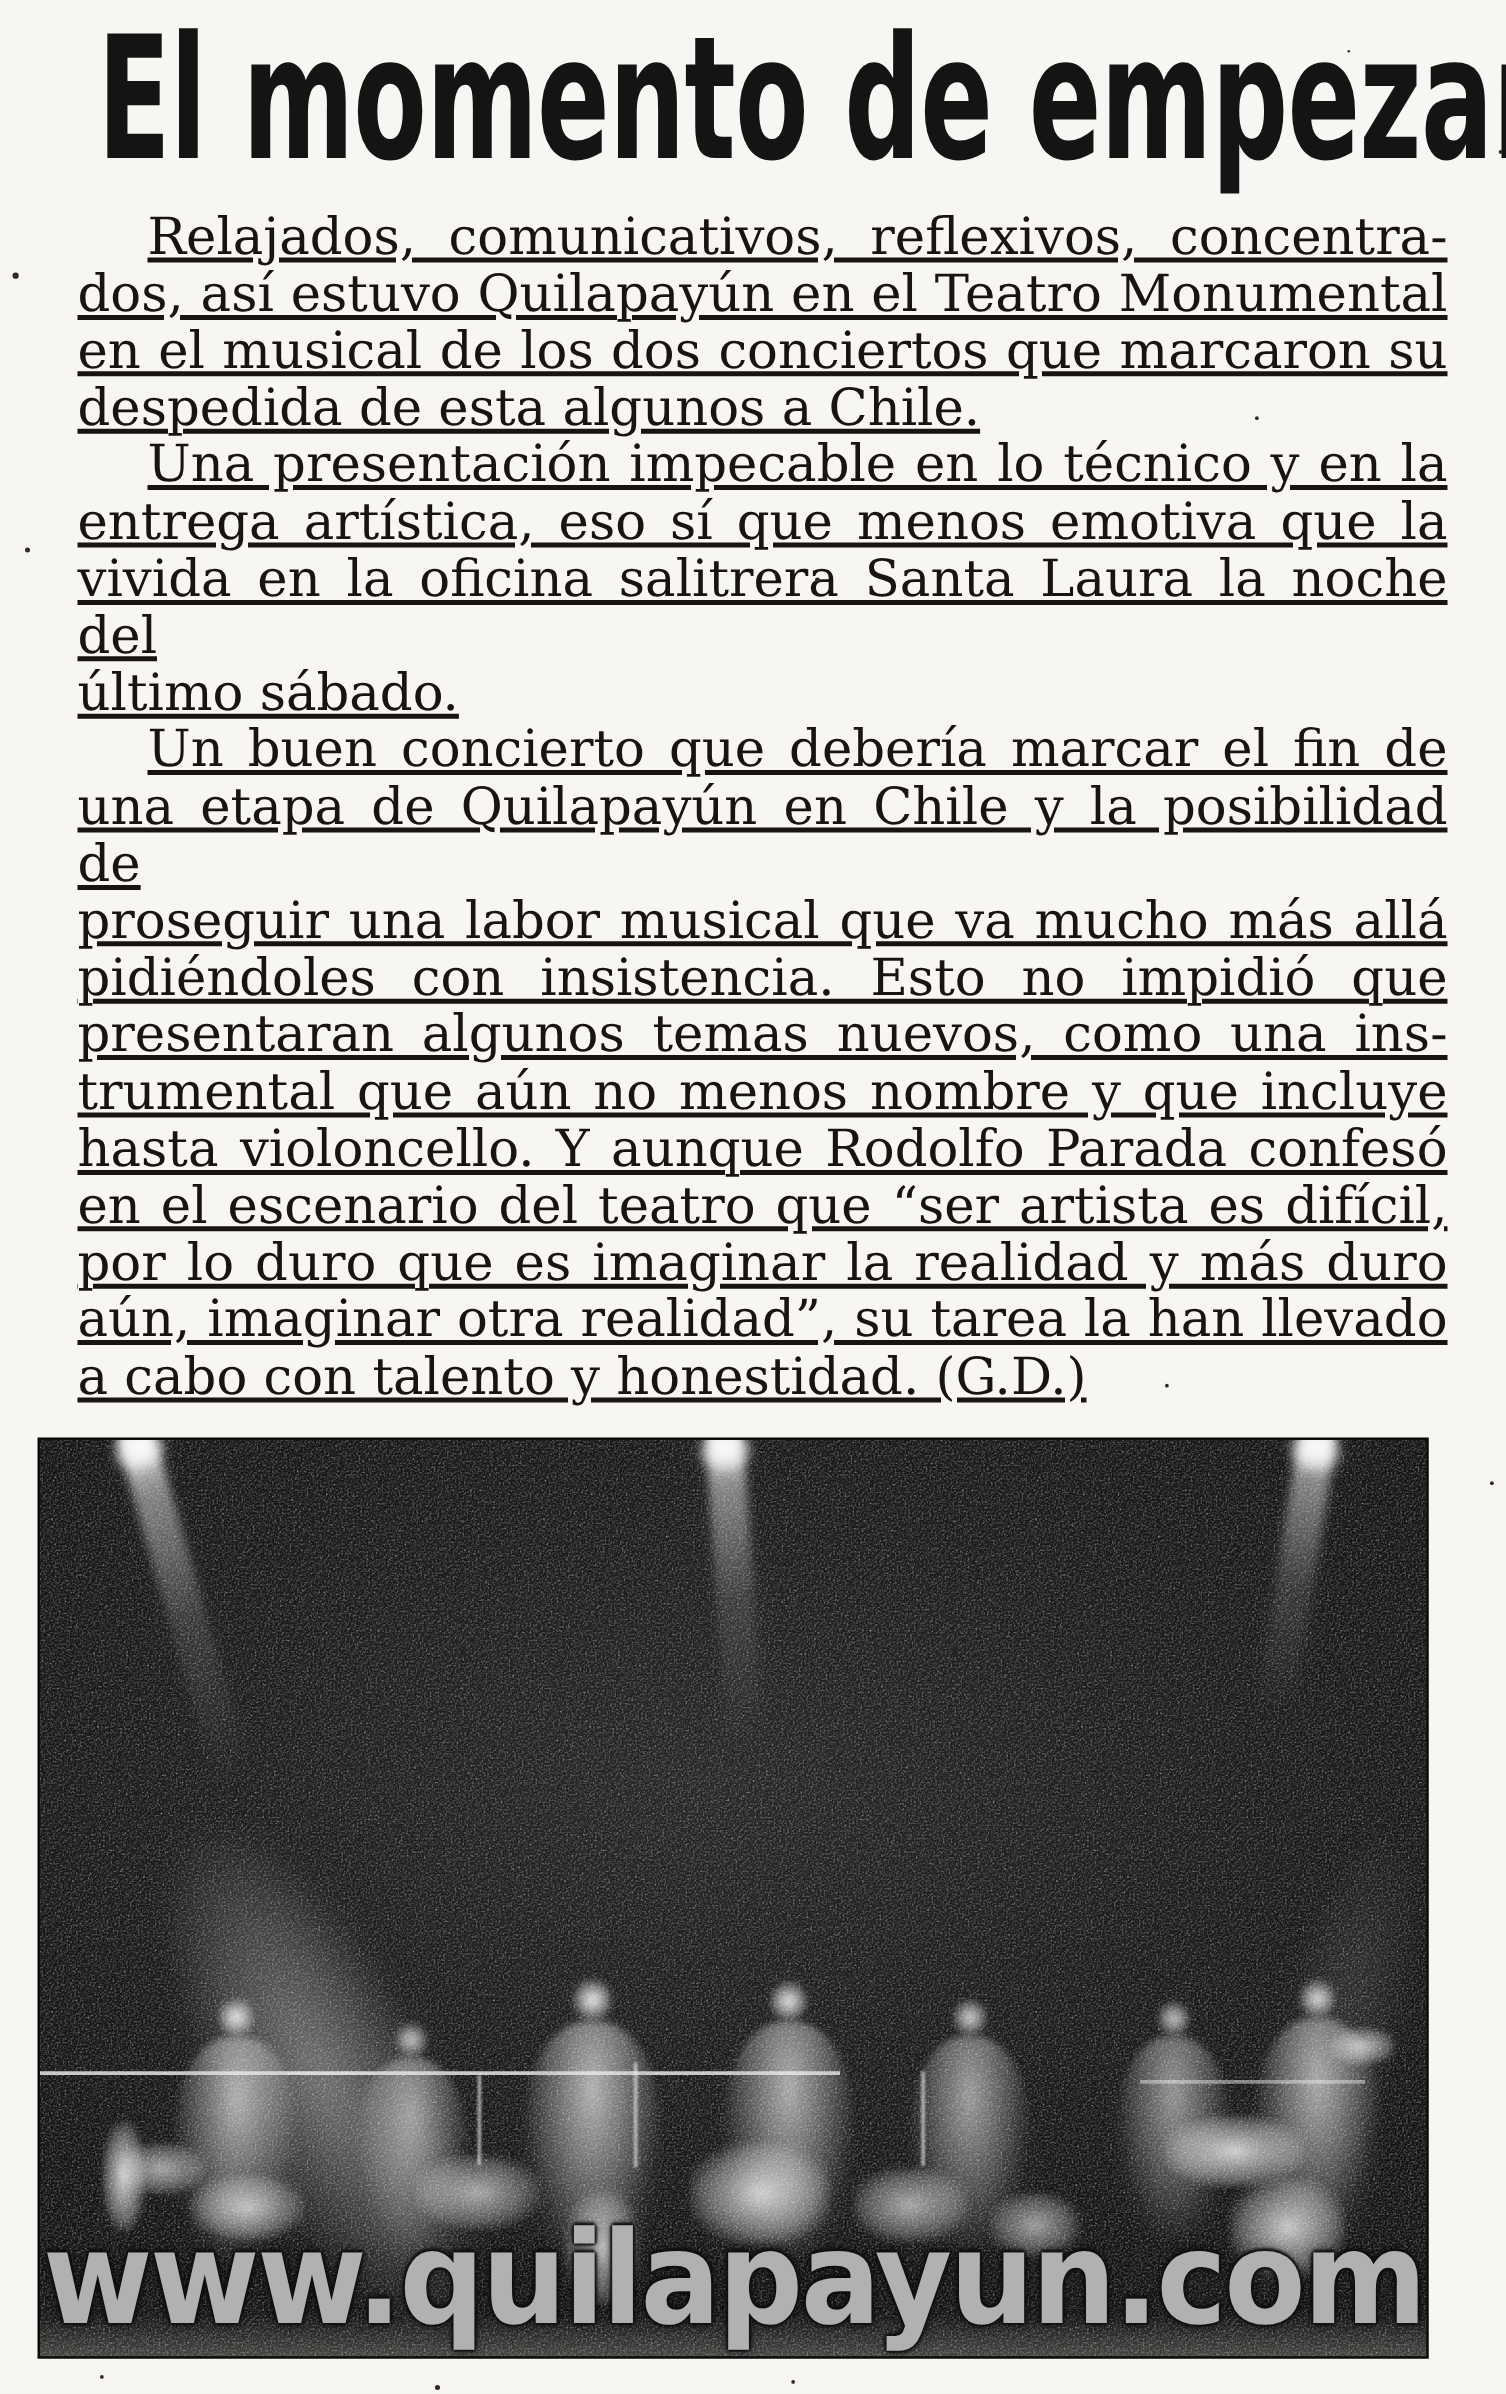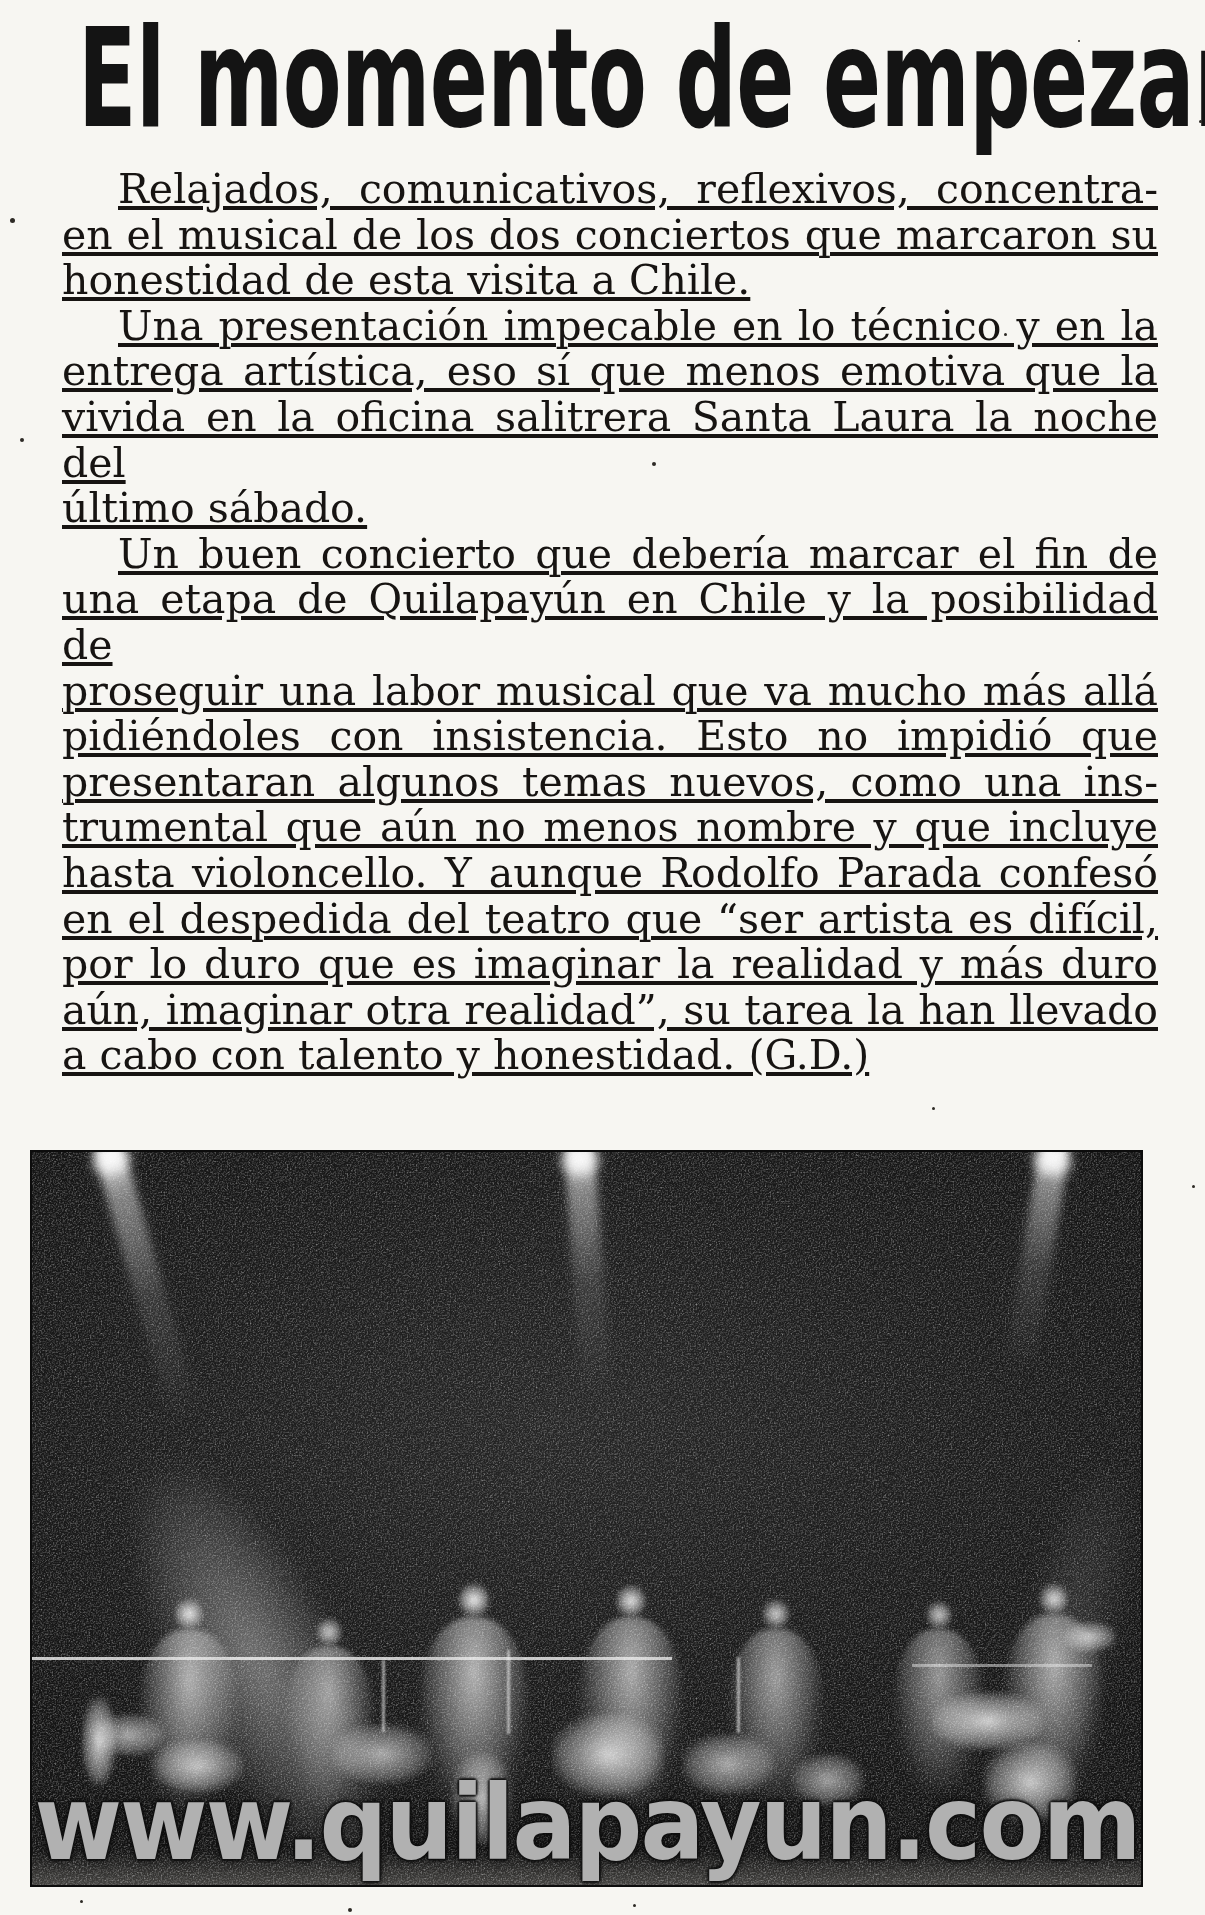--- a/index.html
+++ b/index.html
@@ -116,38 +116,39 @@
 </head>
 <body>
 
 <div class="page" style="background: rgb(247, 246, 242); color: rgb(23, 20, 18);">
 
   <h1 class="headline">El momento de empezar</h1>
 
   <div class="article" id="article">
       <div class="para">
         <div class="line pfirst">Relajados, comunicativos, reflexivos, concentra-</div>
+        <div class="line">dos, así estuvo Quilapayún en el Teatro Monumental</div>
         <div class="line">en el musical de los dos conciertos que marcaron su</div>
-        <div class="line plast">honestidad de esta visita a Chile.</div>
+        <div class="line plast">despedida de esta algunos a Chile.</div>
       </div>
       <div class="para">
         <div class="line pfirst">Una presentación impecable en lo técnico y en la</div>
         <div class="line">entrega artística, eso sí que menos emotiva que la</div>
         <div class="line">vivida en la oficina salitrera Santa Laura la noche del</div>
         <div class="line plast">último sábado.</div>
       </div>
       <div class="para">
         <div class="line pfirst">Un buen concierto que debería marcar el fin de</div>
         <div class="line">una etapa de Quilapayún en Chile y la posibilidad de</div>
         <div class="line">proseguir una labor musical que va mucho más allá</div>
         <div class="line">pidiéndoles con insistencia. Esto no impidió que</div>
         <div class="line">presentaran algunos temas nuevos, como una ins-</div>
         <div class="line">trumental que aún no menos nombre y que incluye</div>
         <div class="line">hasta violoncello. Y aunque Rodolfo Parada confesó</div>
-        <div class="line">en el despedida del teatro que “ser artista es difícil,</div>
+        <div class="line">en el escenario del teatro que “ser artista es difícil,</div>
         <div class="line">por lo duro que es imaginar la realidad y más duro</div>
         <div class="line">aún, imaginar otra realidad”, su tarea la han llevado</div>
         <div class="line plast">a cabo con talento y honestidad. (G.D.)</div>
       </div>
     </div>
 
   <figure class="photo" id="photo">
     <div class="beam beam-left">
         <div class="bulb"></div>
       </div>

